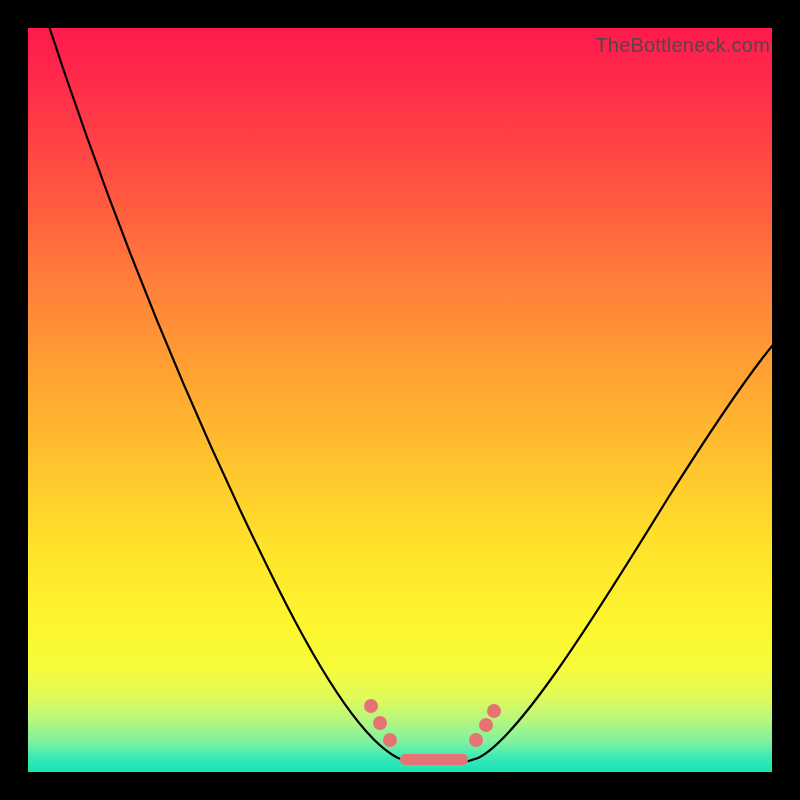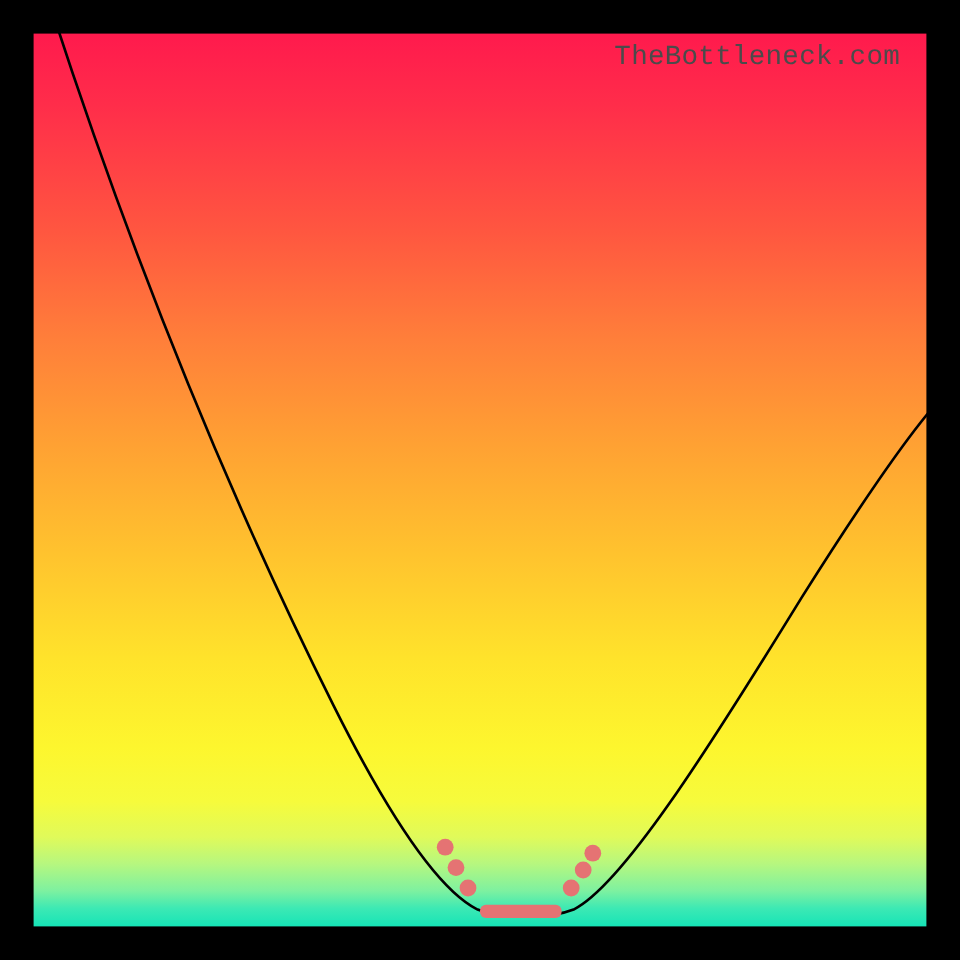--- a/index.html
+++ b/index.html
@@ -38,27 +38,26 @@
       #e0fa5a 90%,
       #b6f77f 93%,
       #7ef1a0 96%,
       #3ce9b4 98%,
       #16e4b7 100%
     );
   }
   .watermark {
     position: absolute;
     top: 6px;
-    right: 22px;
+    right: 2px;
     color: #4b4b4b;
-    font-size: 23px;
+    font-size: 20px;
     font-weight: 500;
     letter-spacing: 0.2px;
     user-select: none;
-    font-family: Liberation Mono, monospace;
   }
   svg.curve {
     position: absolute;
     left: 0;
     top: 0;
     width: 744px;
     height: 744px;
     overflow: visible;
   }
   .curve-path {

